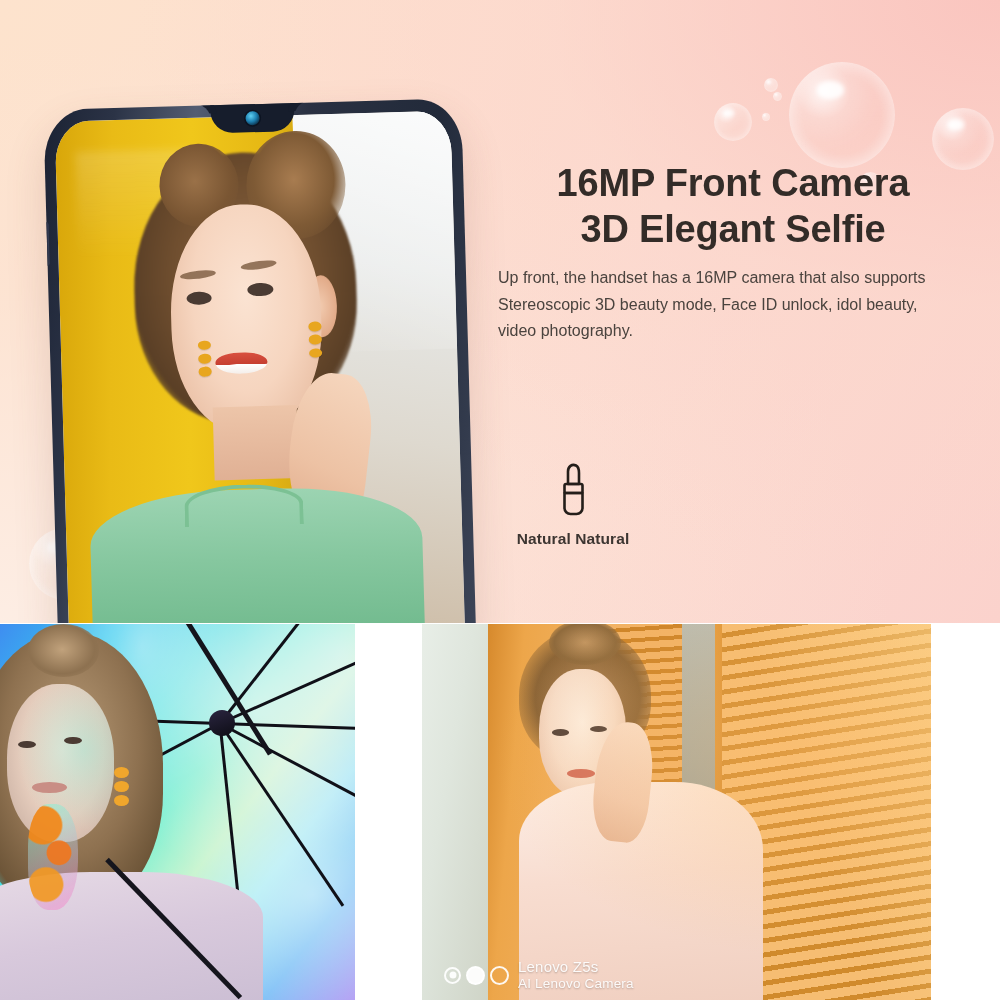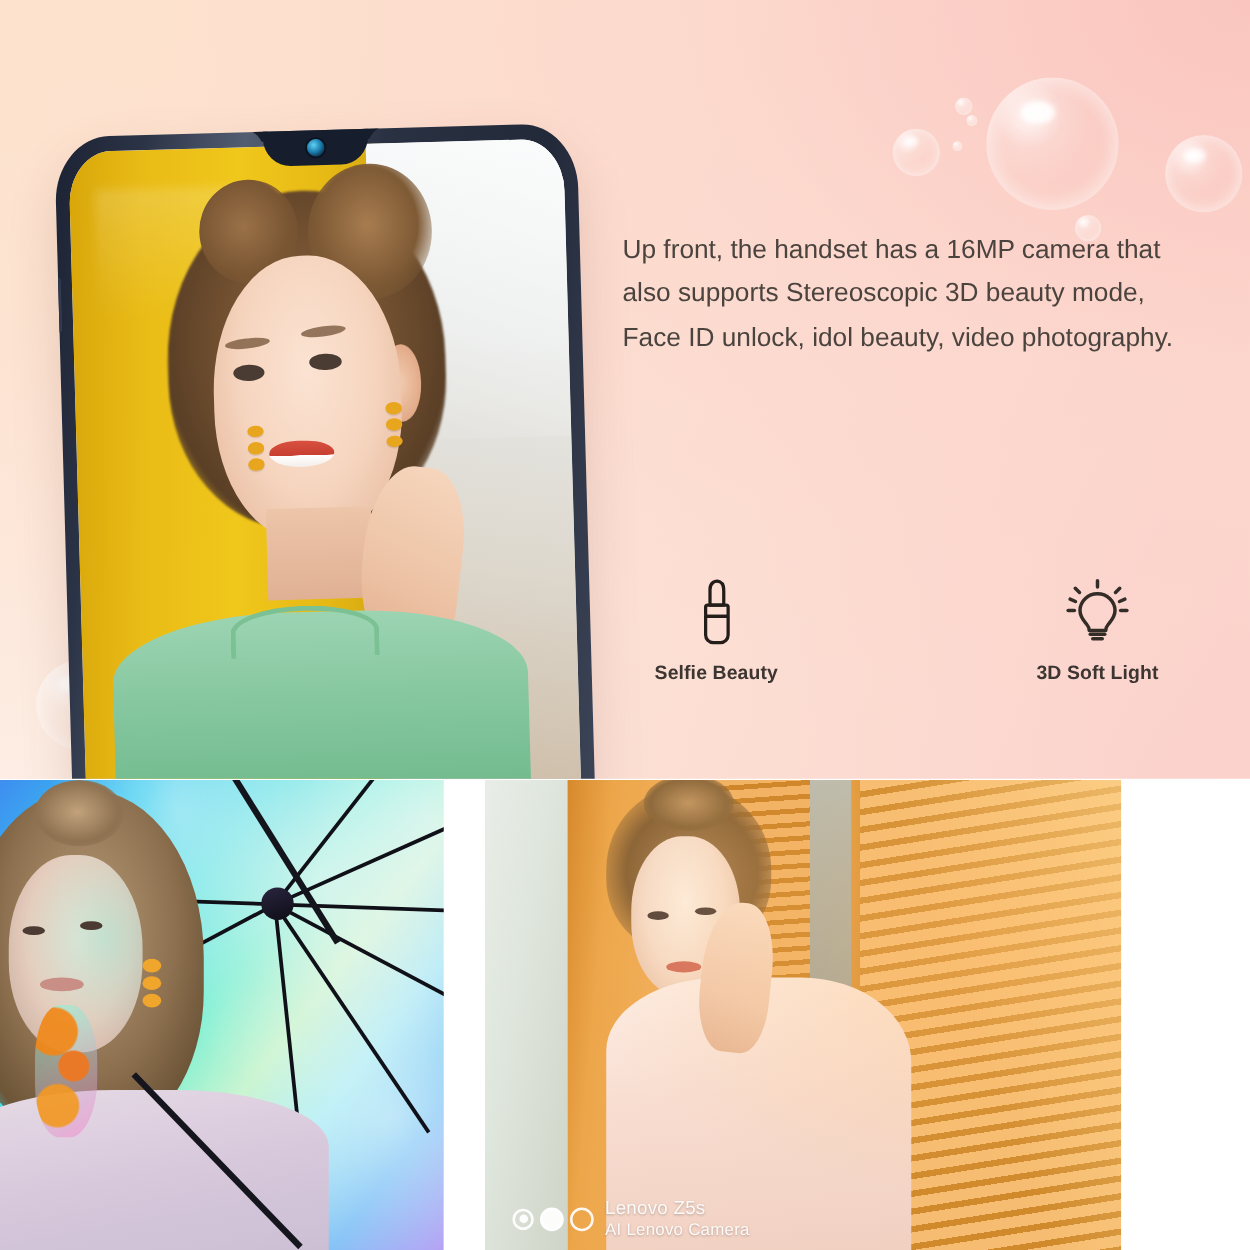--- a/index.html
+++ b/index.html
@@ -196,22 +196,22 @@
   
   #copy {
     position:absolute; left:498px; top:160px; width:470px;
   }
   .headline {
     font-size:38px; font-weight:700; color:#332c28;
     letter-spacing:-0.2px; line-height:1.22;
     text-align:center;
   }
   #body-copy {
-    margin-top:22px;
-    font-size:21px; line-height:1.68; color:#4a433e;
+    margin-top:12px;
+    font-size:16px; line-height:1.68; color:#4a433e;
     text-align:left; font-weight:400;
     width:455px;
   }
 
   
   #features {
     position:absolute; left:498px; top:462px;
     width:455px;
     display:flex; justify-content:space-between; align-items:flex-end;
   }
@@ -224,21 +224,21 @@
     font-size:15.5px; font-weight:700; color:#3c3531; letter-spacing:.1px;
   }
 
   
   #bottom-strip {
     position:absolute; left:0; top:624px; width:1000px; height:376px;
     background:#ffffff;
   }
   .photo { position:absolute; top:0; height:376px; overflow:hidden; }
   #photo-left  { left:0;   width:355px; }
-  #photo-right { left:388px; width:509px; }
+  #photo-right { left:422px; width:509px; }
 
   
   .umb-sky {
     position:absolute; inset:0;
     background:
       linear-gradient(128deg,#3f8df0 0%, #35c9ef 18%, #49e3e0 34%, #7df0d2 48%, #bff2c9 60%, #9ee7f3 72%, #6fb6f5 86%, #a98ef2 100%);
   }
   .umb-iris {
     position:absolute; inset:0;
     background:
@@ -448,54 +448,41 @@
           <div class="m-collar"></div>
         </div>
 
         <div id="notch">
           <div id="front-cam"></div>
         </div>
       </div>
     </div>
 
     <div id="copy">
+      <h1 class="headline">
+        <span>16MP Front Camera</span><br>
+        <span>3D Elegant Selfie</span>
+      </h1>
       <p id="body-copy">Up front, the handset has a 16MP camera that also supports Stereoscopic 3D beauty mode, Face ID unlock, idol beauty, video photography.</p>
     </div>
 
     <div id="features">
 
 
       <div class="feature">
         <div class="ico">
           <svg width="34" height="56" viewBox="0 0 34 56" fill="none" aria-hidden="true">
             <path d="M12 22 V9.5 C12 4.5 16 1.5 20 3.5 C23 5 23 8 23 11 V22 Z" stroke="#241E1A" stroke-width="2.6" stroke-linejoin="round" fill="none"></path>
             <rect x="8.5" y="22" width="18" height="9" rx="1.6" stroke="#241E1A" stroke-width="2.6" fill="none"></rect>
             <path d="M8.5 31 H26.5 V46 A6 6 0 0 1 20.5 52 H14.5 A6 6 0 0 1 8.5 46 Z" stroke="#241E1A" stroke-width="2.6" stroke-linejoin="round" fill="none"></path>
           </svg>
         </div>
-        <div class="flabel">Selfie Beauty</div>
+        <div class="flabel">Natural Natural</div>
       </div>
 
-      <div class="feature">
-        <div class="ico">
-          <svg width="52" height="54" viewBox="0 0 52 54" fill="none" aria-hidden="true">
-            <path d="M26 12 C33.7 12 40 18 40 25.4 C40 30.6 37 33.5 34.8 36.2 C33.3 38 32.6 39.4 32.6 41.3 H19.4 C19.4 39.4 18.7 38 17.2 36.2 C15 33.5 12 30.6 12 25.4 C12 18 18.3 12 26 12 Z" stroke="#332C27" stroke-width="2.8" stroke-linejoin="round" fill="none"></path>
-            <path d="M20.2 44.4 H31.8" stroke="#332C27" stroke-width="2.8" stroke-linecap="round"></path>
-            <path d="M22.2 48 H29.8" stroke="#332C27" stroke-width="2.8" stroke-linecap="round"></path>
-            <path d="M26 1.5 V6.5" stroke="#332C27" stroke-width="2.8" stroke-linecap="round"></path>
-            <path d="M7.5 25.4 H2.5" stroke="#332C27" stroke-width="2.8" stroke-linecap="round"></path>
-            <path d="M49.5 25.4 H44.5" stroke="#332C27" stroke-width="2.8" stroke-linecap="round"></path>
-            <path d="M11.6 11 L8.2 7.6" stroke="#332C27" stroke-width="2.8" stroke-linecap="round"></path>
-            <path d="M40.4 11 L43.8 7.6" stroke="#332C27" stroke-width="2.8" stroke-linecap="round"></path>
-            <path d="M8.4 18.2 L4.1 16.3" stroke="#332C27" stroke-width="2.8" stroke-linecap="round"></path>
-            <path d="M43.6 18.2 L47.9 16.3" stroke="#332C27" stroke-width="2.8" stroke-linecap="round"></path>
-          </svg>
-        </div>
-        <div class="flabel">3D Soft Light</div>
-      </div>
 
     </div>
   </section>
 
   <section id="bottom-strip">
 
     <div class="photo" id="photo-left">
       <div class="umb-sky"></div>
       <div class="umb-iris"></div>
       <div class="rib" style="transform:rotate(-52deg);"></div>

